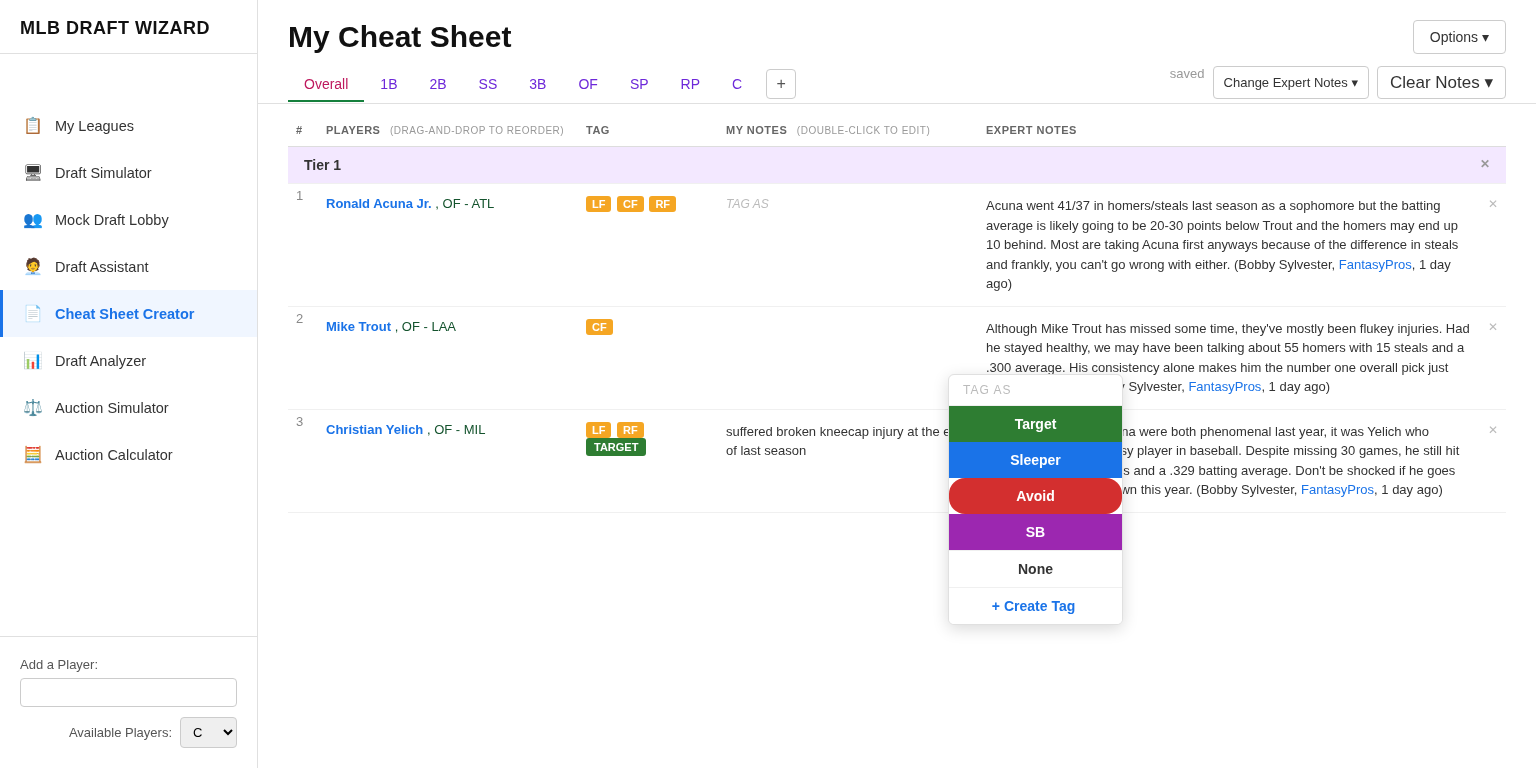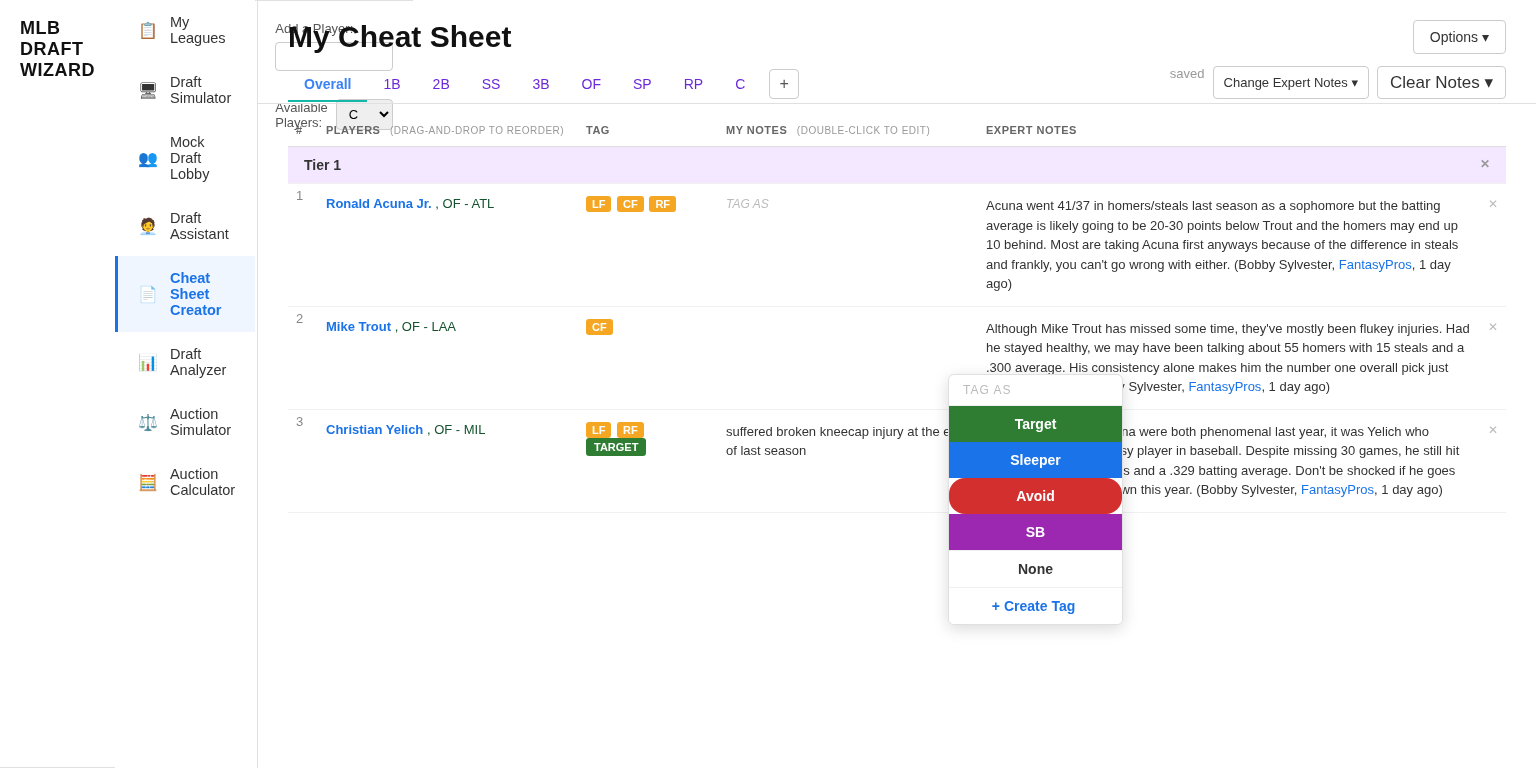--- a/index.html
+++ b/index.html
@@ -5,22 +5,23 @@
     * { box-sizing: border-box; margin: 0; padding: 0; }
     body { font-family: -apple-system, BlinkMacSystemFont, 'Segoe UI', sans-serif; font-size: 14px; background: #fff; display: flex; height: 100vh; overflow: hidden; }
 
     
     #sidebar {
       width: 258px;
       min-width: 258px;
       background: #fff;
       border-right: 1px solid #e0e0e0;
       display: flex;
-      flex-direction: row;
+      flex-direction: column;
       padding: 0;
+      gap: 48px;
     }
     #sidebar-logo {
       padding: 18px 20px 14px 20px;
       font-size: 18px;
       font-weight: 800;
       letter-spacing: 0.5px;
       color: #111;
       border-bottom: 1px solid #e0e0e0;
     }
     .sidebar-nav { flex: 1; }
@@ -44,21 +45,21 @@
 
     .sidebar-section { padding: 20px; border-top: 1px solid #e0e0e0; }
     .sidebar-section label { font-size: 13px; color: #555; display: block; margin-bottom: 6px; }
     .sidebar-section input, .sidebar-section select {
       width: 100%;
       padding: 6px 8px;
       border: 1px solid #ccc;
       border-radius: 4px;
       font-size: 13px;
     }
-    .sidebar-section .available-row { display: flex; align-items: center; gap: 8px; margin-top: 28px; }
+    .sidebar-section .available-row { display: flex; align-items: center; gap: 8px; margin-top: 10px; justify-content: flex-end; }
     .sidebar-section .available-row label { margin: 0; }
     .sidebar-section .available-row select { width: auto; }
 
     
     #main {
       flex: 1;
       display: flex;
       flex-direction: column;
       overflow: hidden;
     }
@@ -107,23 +108,23 @@
     }
     .tab {
       padding: 8px 16px;
       cursor: pointer;
       color: #6d28d9;
       font-size: 14px;
       border-bottom: 2px solid transparent;
       margin-bottom: -1px;
     }
     .tab.active {
-      color: #3b82f6;
-      border-bottom: 2px solid #14b8a6;
-      font-weight: 700;
+      color: #be185d;
+      border-bottom: 2px solid #15803d;
+      font-weight: 400;
     }
     .tab-add {
       width: 30px;
       height: 30px;
       border: 1px solid #ccc;
       border-radius: 4px;
       display: flex;
       align-items: center;
       justify-content: center;
       cursor: pointer;

